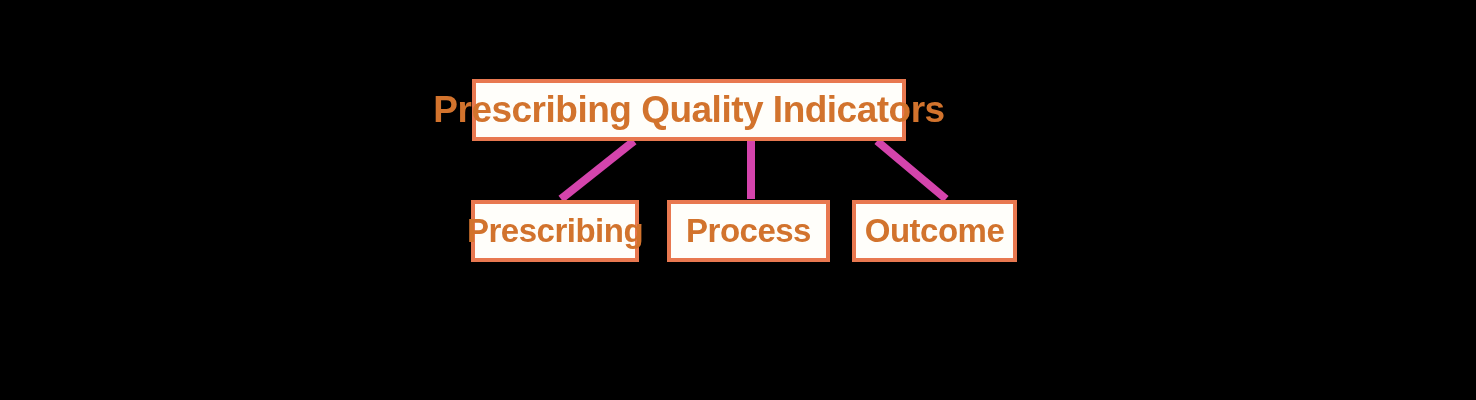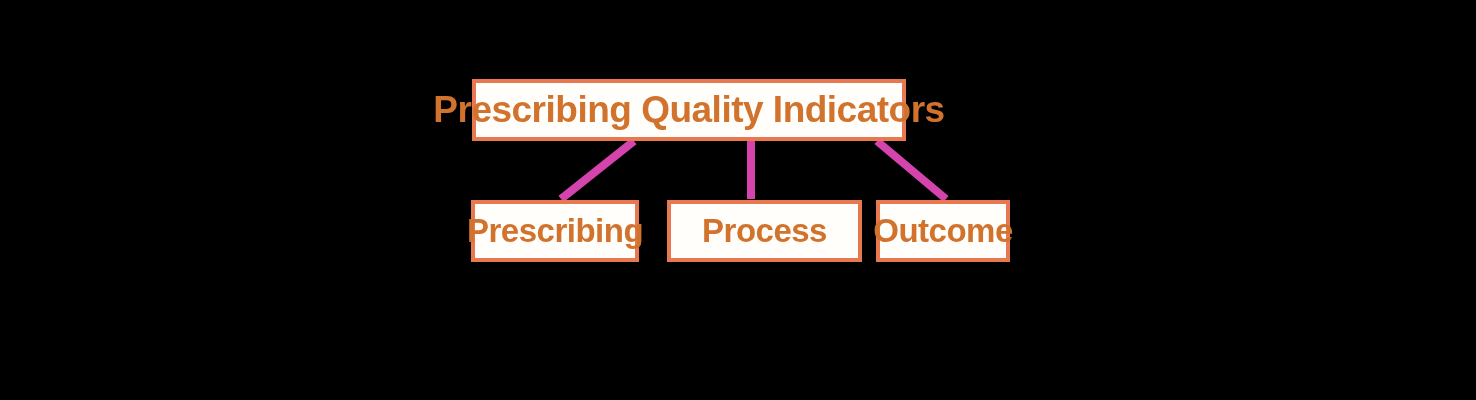--- a/index.html
+++ b/index.html
@@ -43,22 +43,22 @@
     font-size: 37px;
     letter-spacing: -0.5px;
   }
   .node-child {
     top: 200px;
     height: 62px;
     font-size: 33px;
     letter-spacing: -0.5px;
   }
   .node-structural { left: 471px; width: 168px; }
-  .node-process    { left: 667px; width: 195px; }
-  .node-outcome    { left: 876px; width: 134px; }
+  .node-process    { left: 667px; width: 163px; }
+  .node-outcome    { left: 852px; width: 165px; }
 </style>
 </head>
 <body>
 
 <div class="stage">
 
   <svg class="connectors" width="1476" height="400" viewBox="0 0 1476 400" xmlns="http://www.w3.org/2000/svg">
     <line class="edge" x1="634" y1="141" x2="561" y2="199" stroke="#D444AC"></line>
     <line class="edge" x1="751" y1="141" x2="751" y2="199" stroke="#D444AC"></line>
     <line class="edge" x1="877" y1="141" x2="946" y2="199" stroke="#D444AC"></line>

